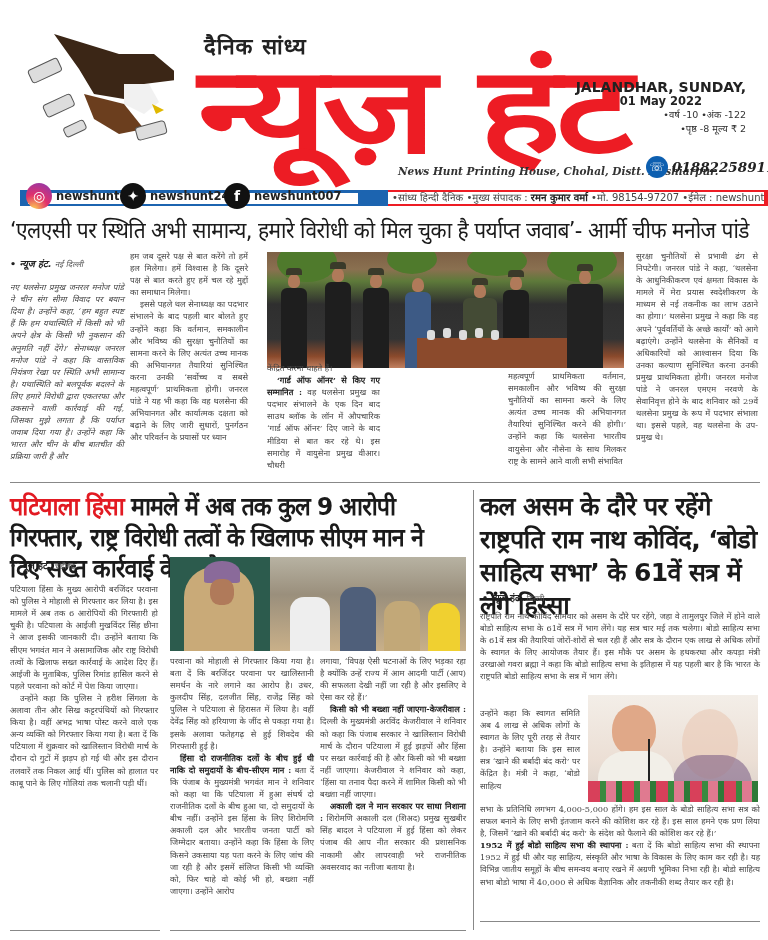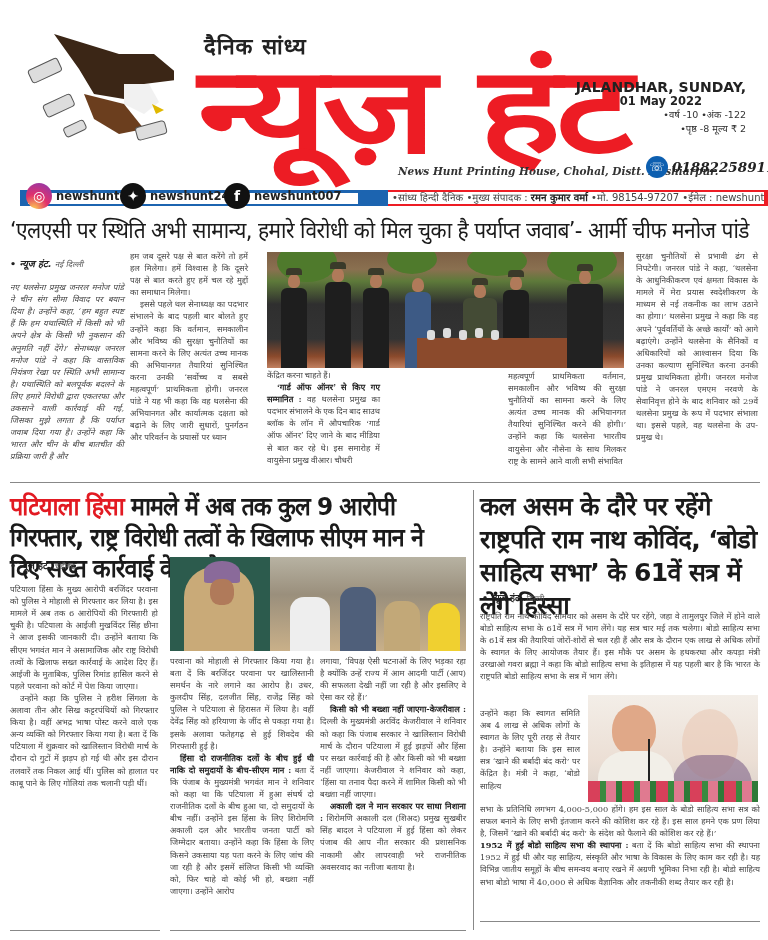--- a/index.html
+++ b/index.html
@@ -169,21 +169,21 @@
         <div class="cap"></div>
       </div>
     <div class="podium" style="left:150px; top:86px; width:150px; height:30px;"></div>
     <div class="mic" style="left:160px; top:78px;"></div>
     <div class="mic" style="left:176px; top:76px;"></div>
     <div class="mic" style="left:192px; top:78px;"></div>
     <div class="mic" style="left:208px; top:76px;"></div>
     <div class="mic" style="left:224px; top:78px;"></div>
   </div>
 
-  <div class="col" style="left:267px; top:370px; width:113px;font-family:Liberation Serif, serif;">
+  <div class="col" style="left:267px; top:362px; width:113px;">
     <p class="noindent">केंद्रित करना चाहते हैं।</p>
     <p><b>‘गार्ड ऑफ ऑनर’ से किए गए सम्मानित :</b> <span>वह थलसेना प्रमुख का पदभार संभालने के एक दिन बाद साउथ ब्लॉक के लॉन में औपचारिक ‘गार्ड ऑफ ऑनर’ दिए जाने के बाद मीडिया से बात कर रहे थे। इस समारोह में वायुसेना प्रमुख वीआर। चौधरी</span></p>
   </div>
 
   <div class="col" style="left:386px; top:370px; width:115px;">
   </div>
 
   <div class="col" style="left:508px; top:370px; width:118px;">
     <p class="noindent">महत्वपूर्ण प्राथमिकता वर्तमान, समकालीन और भविष्य की सुरक्षा चुनौतियों का सामना करने के लिए अत्यंत उच्च मानक की अभियानगत तैयारियां सुनिश्चित करने की होगी।’ उन्होंने कहा कि थलसेना भारतीय वायुसेना और नौसेना के साथ मिलकर राष्ट्र के सामने आने वाली सभी संभावित</p>
   </div>

